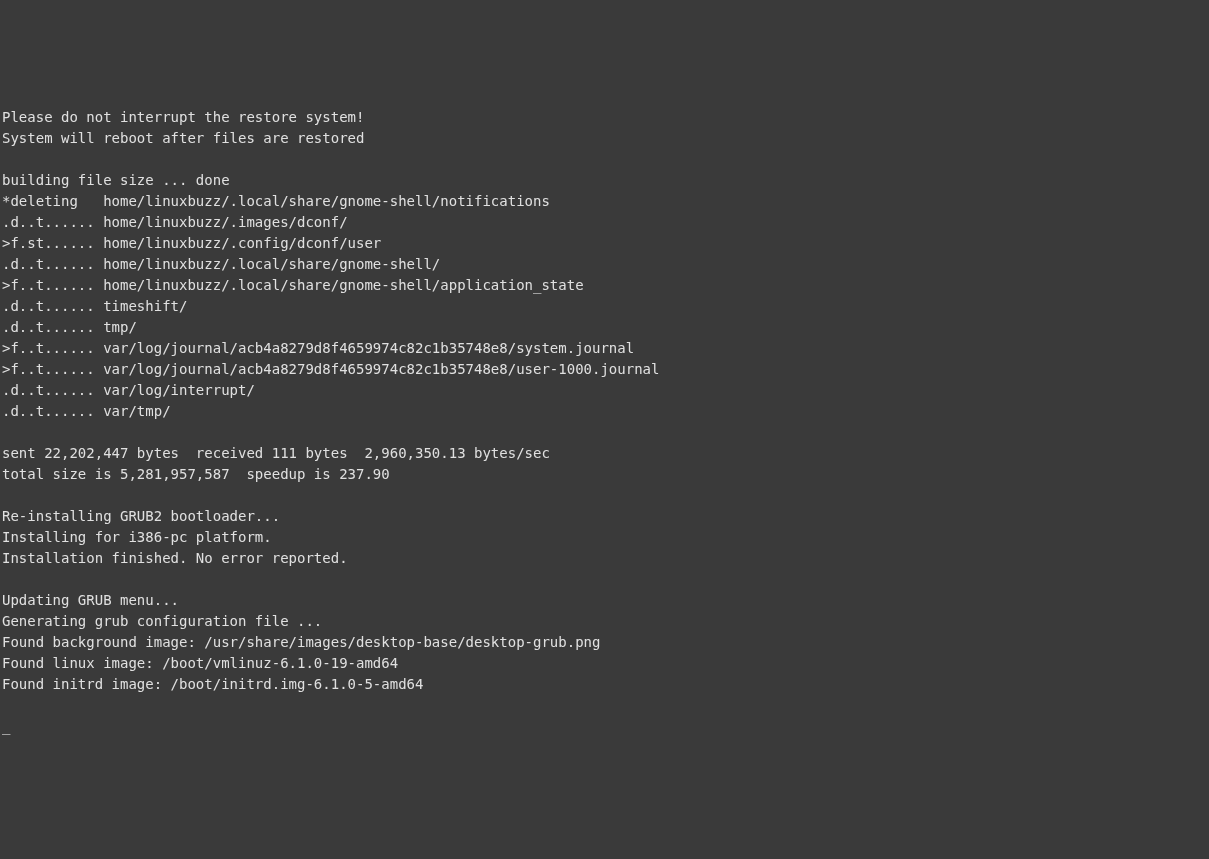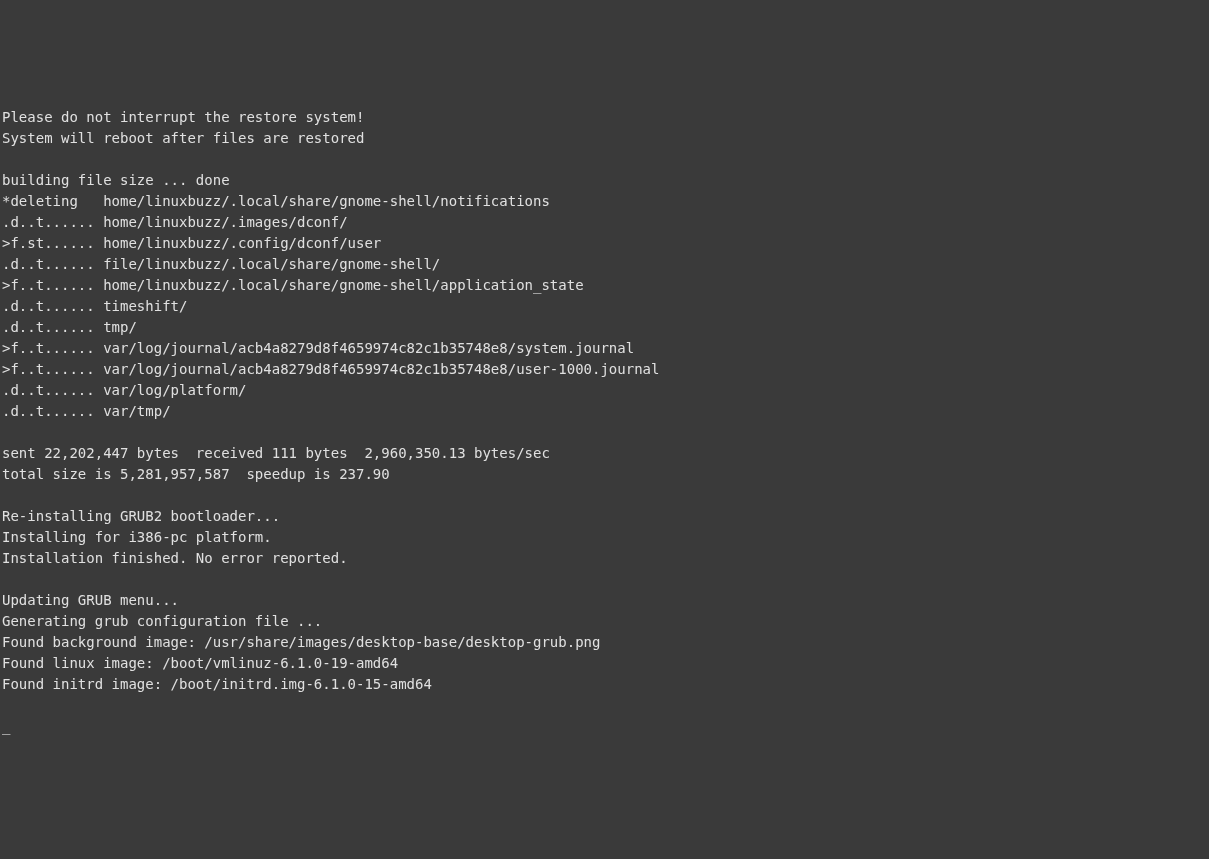--- a/index.html
+++ b/index.html
@@ -32,38 +32,38 @@
 
 
 <div class="terminal-output"><span></span>
 <span>Please do not interrupt the restore system!</span>
 <span>System will reboot after files are restored</span>
 <span></span>
 <span>building file size ... done</span>
 <span>*deleting   home/linuxbuzz/.local/share/gnome-shell/notifications</span>
 <span>.d..t...... home/linuxbuzz/.images/dconf/</span>
 <span>&gt;f.st...... home/linuxbuzz/.config/dconf/user</span>
-<span>.d..t...... file/linuxbuzz/.local/share/gnome-shell/</span>
+<span>.d..t...... home/linuxbuzz/.local/share/gnome-shell/</span>
 <span>&gt;f..t...... home/linuxbuzz/.local/share/gnome-shell/application_state</span>
 <span>.d..t...... timeshift/</span>
 <span>.d..t...... tmp/</span>
 <span>&gt;f..t...... var/log/journal/acb4a8279d8f4659974c82c1b35748e8/system.journal</span>
 <span>&gt;f..t...... var/log/journal/acb4a8279d8f4659974c82c1b35748e8/user-1000.journal</span>
-<span>.d..t...... var/log/platform/</span>
+<span>.d..t...... var/log/interrupt/</span>
 <span>.d..t...... var/tmp/</span>
 <span></span>
 <span>sent 22,202,447 bytes  received 111 bytes  2,960,350.13 bytes/sec</span>
 <span>total size is 5,281,957,587  speedup is 237.90</span>
 <span></span>
 <span>Re-installing GRUB2 bootloader...</span>
 <span>Installing for i386-pc platform.</span>
 <span>Installation finished. No error reported.</span>
 <span></span>
 <span>Updating GRUB menu...</span>
 <span>Generating grub configuration file ...</span>
 <span>Found background image: /usr/share/images/desktop-base/desktop-grub.png</span>
 <span>Found linux image: /boot/vmlinuz-6.1.0-19-amd64</span>
-<span>Found initrd image: /boot/initrd.img-6.1.0-15-amd64</span>
+<span>Found initrd image: /boot/initrd.img-6.1.0-5-amd64</span>
 <span></span>
 <span class="cursor">_</span></div>
 
 
 
 
 </body></html>

